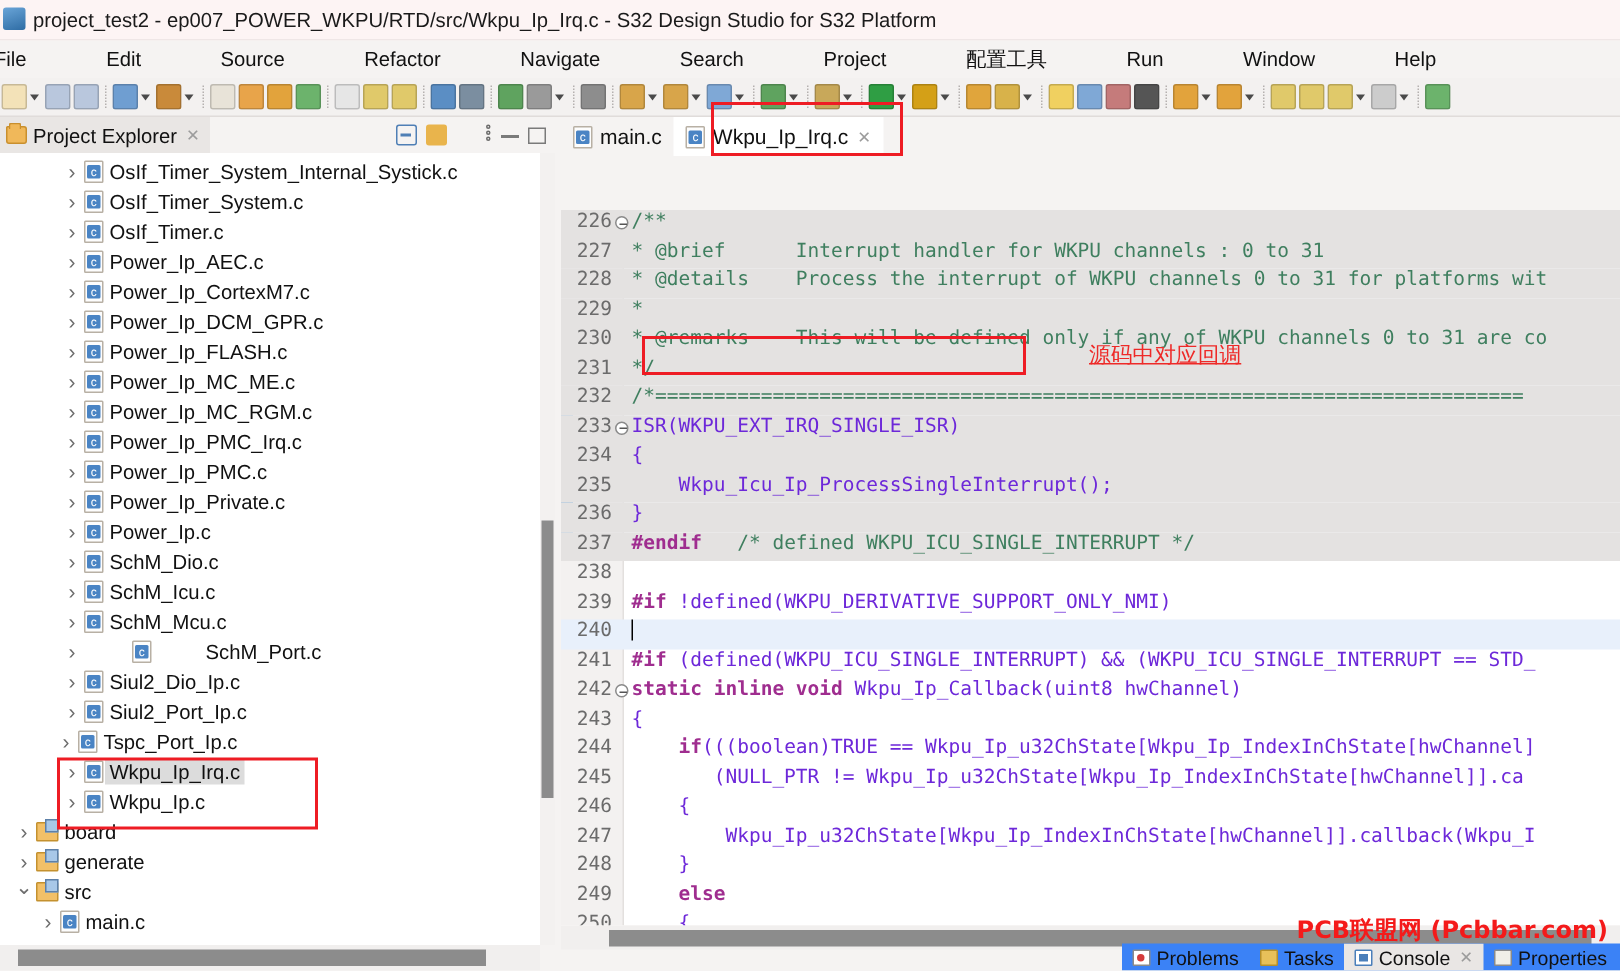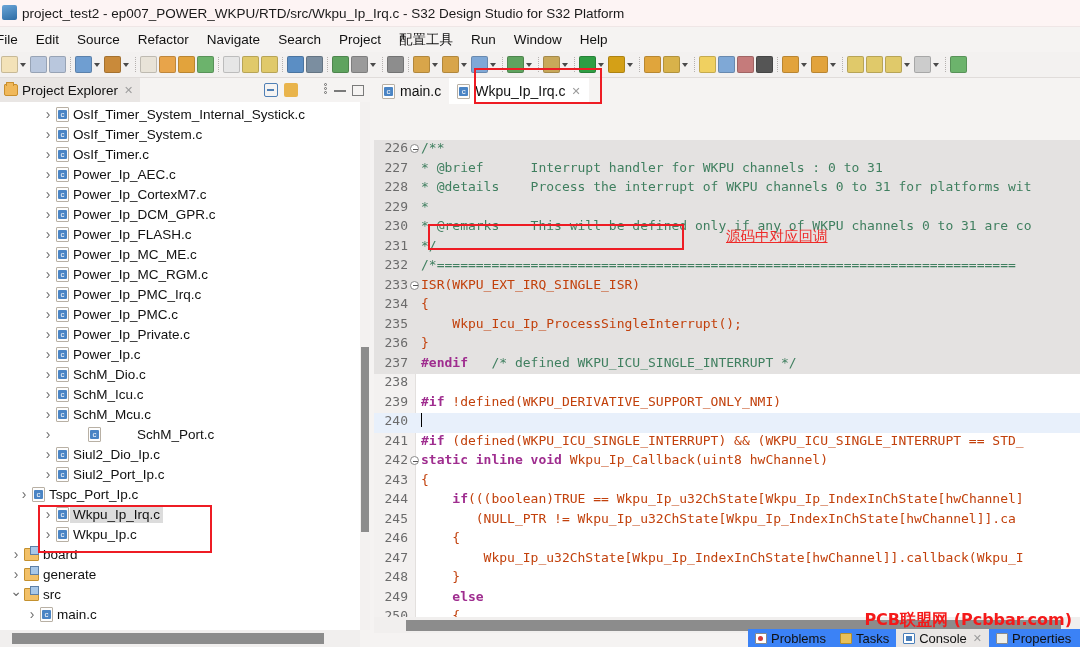--- a/index.html
+++ b/index.html
@@ -23,21 +23,21 @@
     width: 15px; height: 15px; margin-right: 5px; margin-top:-1px;
     background: linear-gradient(160deg,#6aa5d8,#2e6ca4);
     border-radius: 2px; flex: 0 0 auto;
   }
   .title-text { white-space: nowrap; }
 
   
   .menubar {
     height: 25px; background: #f5f3f2;
     display: flex; align-items: center;
-    font-size: 13.5px; color: #111; padding-left: 0px;
+    font-size: 13.5px; color: #111; padding-left: 0px; gap: 35px;
   }
   .menu-item { padding: 2px 9px; white-space: nowrap; cursor: default; }
   .menu-item:first-child { padding-left: 0px; margin-left:-4px; }
 
   
   .toolbar {
     height: 26px; background: #f3f1f0;
     display: flex; align-items: center;
     border-bottom: 1px solid #e0dcda;
     overflow: hidden; padding-left: 0px;
@@ -189,21 +189,21 @@
   }
   .fold {
     position: absolute; left: 36px; top: 4px; width: 9px; height: 9px;
     border: 1px solid #8a8a8a; border-radius: 50%; background: #fff;
   }
   .fold:after { content:""; position:absolute; left:1.5px; top:3.5px; width:5px;height:1px;background:#555;}
   .src { position: absolute; left: 47px; top: 0; }
   .cmt { color: #3f7f5f; }
   .pre { color: #9f2d8f; font-weight: bold; }
   .kw  { color: #9f2d8f; font-weight: bold; }
-  .txt { color: #c2410c; }
+  .txt { color: #6d28d9; }
   .cline.comment-bg { background: #e4e2e1; }
   .cline.hl { background: #e8f0fb; }
   .caret { display:inline-block; width:1px; height:14px; background:#000; vertical-align:-2px;}
 
   .ed-hscroll {
     position: absolute; left: 0; right: 0; bottom: 14px; height: 16px; background: #f1efee;
   }
   .ed-hthumb { position: absolute; left: 32px; top: 3px; height: 11px; width: 655px; background: #8c8c8c; }
 
   
@@ -474,21 +474,21 @@
             <div class="row" style="padding-left: 40px;">
               <span class="twisty closed"></span>
               <span class="c-ico"></span>
               <span class="label">Siul2_Dio_Ip.c</span>
             </div>
             <div class="row" style="padding-left: 40px;">
               <span class="twisty closed"></span>
               <span class="c-ico"></span>
               <span class="label">Siul2_Port_Ip.c</span>
             </div>
-            <div class="row" style="padding-left: 16px;">
+            <div class="row" style="padding-left: 36px;">
               <span class="twisty closed"></span>
               <span class="c-ico"></span>
               <span class="label">Tspc_Port_Ip.c</span>
             </div>
             <div class="row selected" style="padding-left: 40px;">
               <span class="twisty closed"></span>
               <span class="c-ico"></span>
               <span class="label">Wkpu_Ip_Irq.c</span>
             </div>
             <div class="row" style="padding-left: 40px;">

